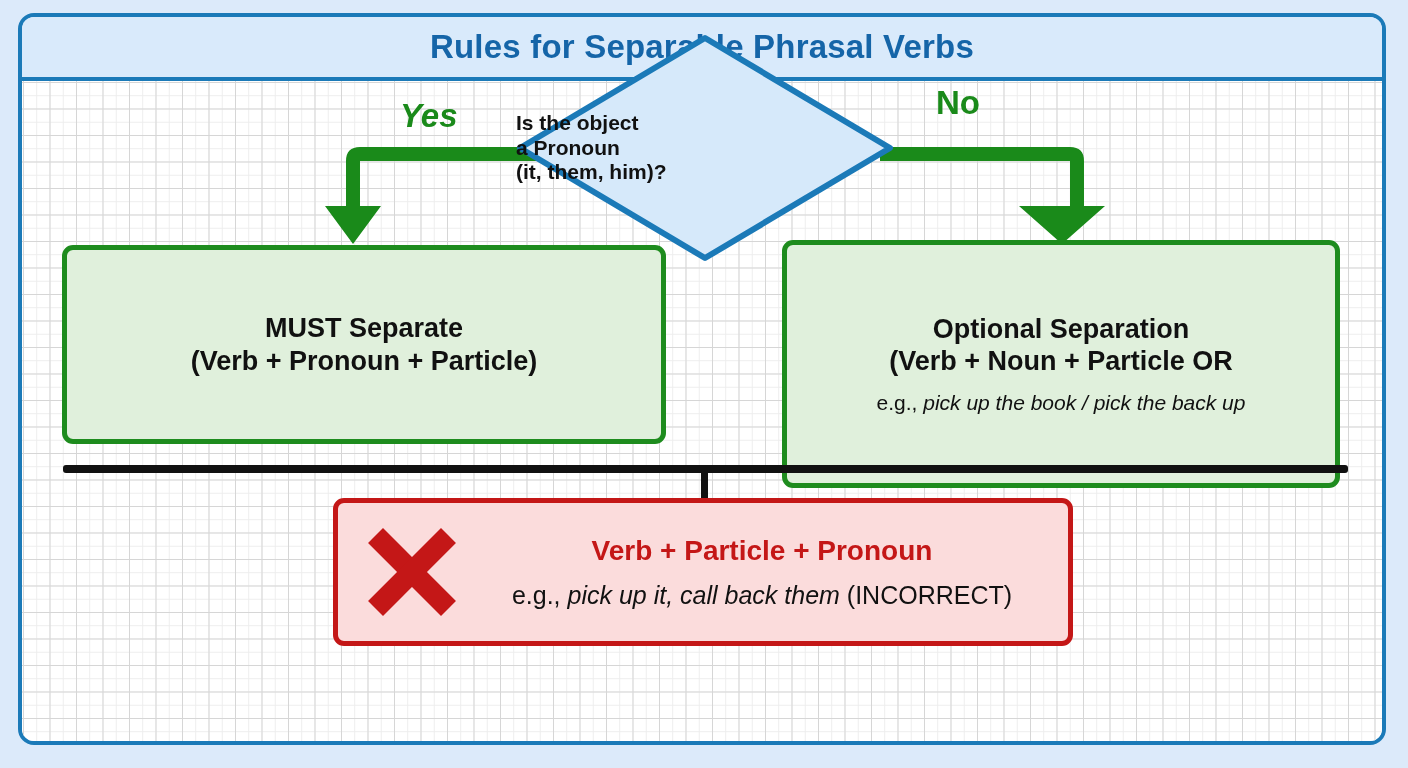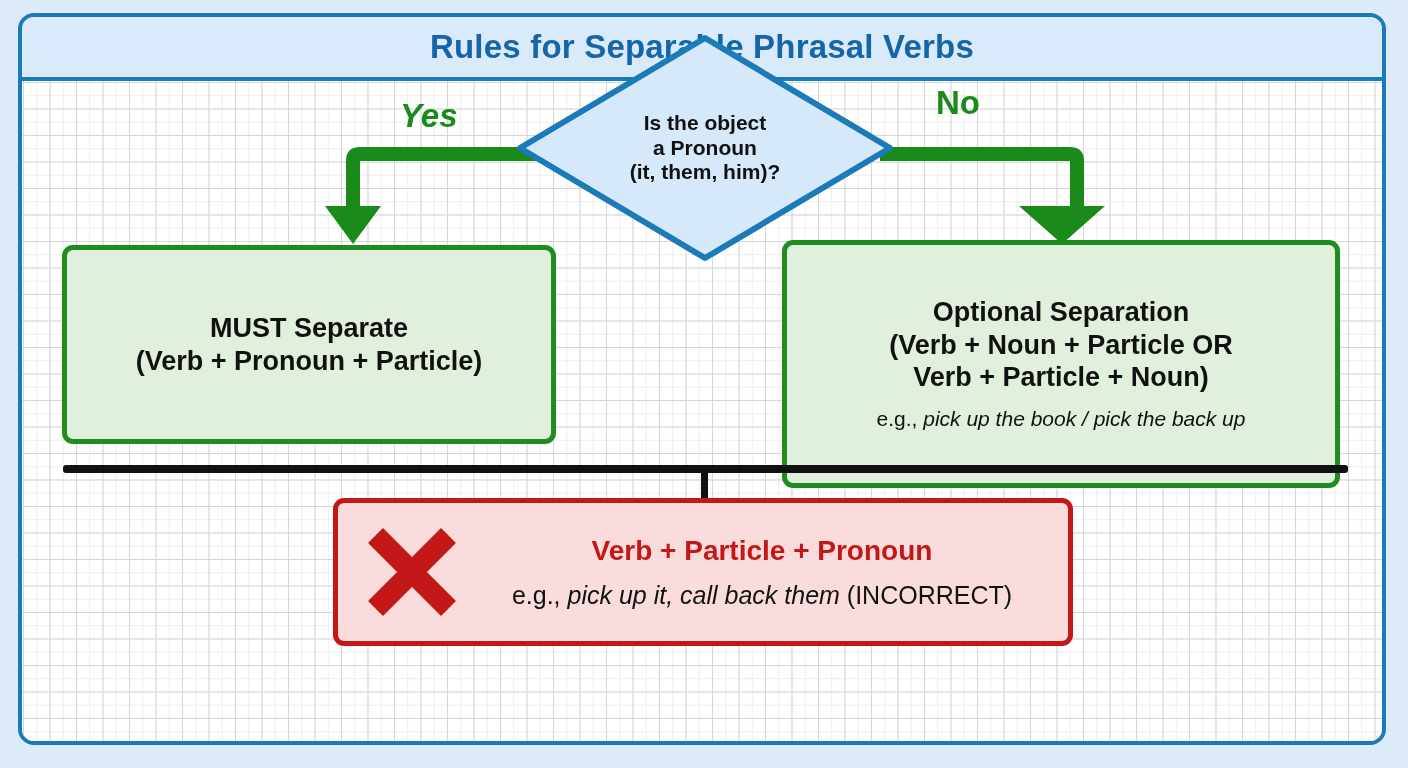--- a/index.html
+++ b/index.html
@@ -95,21 +95,21 @@
   }
   .diamond-wrap svg { display: block; }
   .diamond-text {
     position: absolute;
     left: 0;
     top: 0;
     width: 378px;
     height: 228px;
     display: flex;
     flex-direction: column;
-    align-items: center;
+    align-items: flex-start;
     justify-content: center;
     font-size: 21px;
     font-weight: bold;
     color: #111111;
     line-height: 1.17;
     text-align: center;
   }
 
   
   .arrow-svg { position: absolute; display: block; }
@@ -131,21 +131,21 @@
     display: flex;
     flex-direction: column;
     align-items: center;
     justify-content: center;
     text-align: center;
   }
   .box-green {
     background: #e0f0dc;
     border: 5px solid #1e8c1e;
   }
-  .box-left  { left: 62px;  top: 309px; width: 494px; height: 199px; }
+  .box-left  { left: 62px;  top: 309px; width: 604px; height: 199px; }
   .box-right { left: 782px; top: 304px; width: 558px; height: 248px; }
 
   .box-title {
     font-size: 27px;
     font-weight: bold;
     color: #111111;
     line-height: 1.2;
   }
   .box-eg {
     margin-top: 13px;
@@ -255,21 +255,20 @@
         <div class="box-title">
           <div>MUST Separate</div>
           <div>(Verb + Pronoun + Particle)</div>
         </div>
       </div>
 
       <div class="box box-green box-right">
         <div class="box-title">
           <div>Optional Separation</div>
           <div>(Verb + Noun + Particle OR</div>
-          <div>Verb + Particle + Noun)</div>
         </div>
         <div class="box-eg">
           <span>e.g., </span><i>pick up the book / pick the back up</i>
         </div>
       </div>
 
       <div class="divider"></div>
       <div class="stem"></div>
 
       <div class="box box-red">

